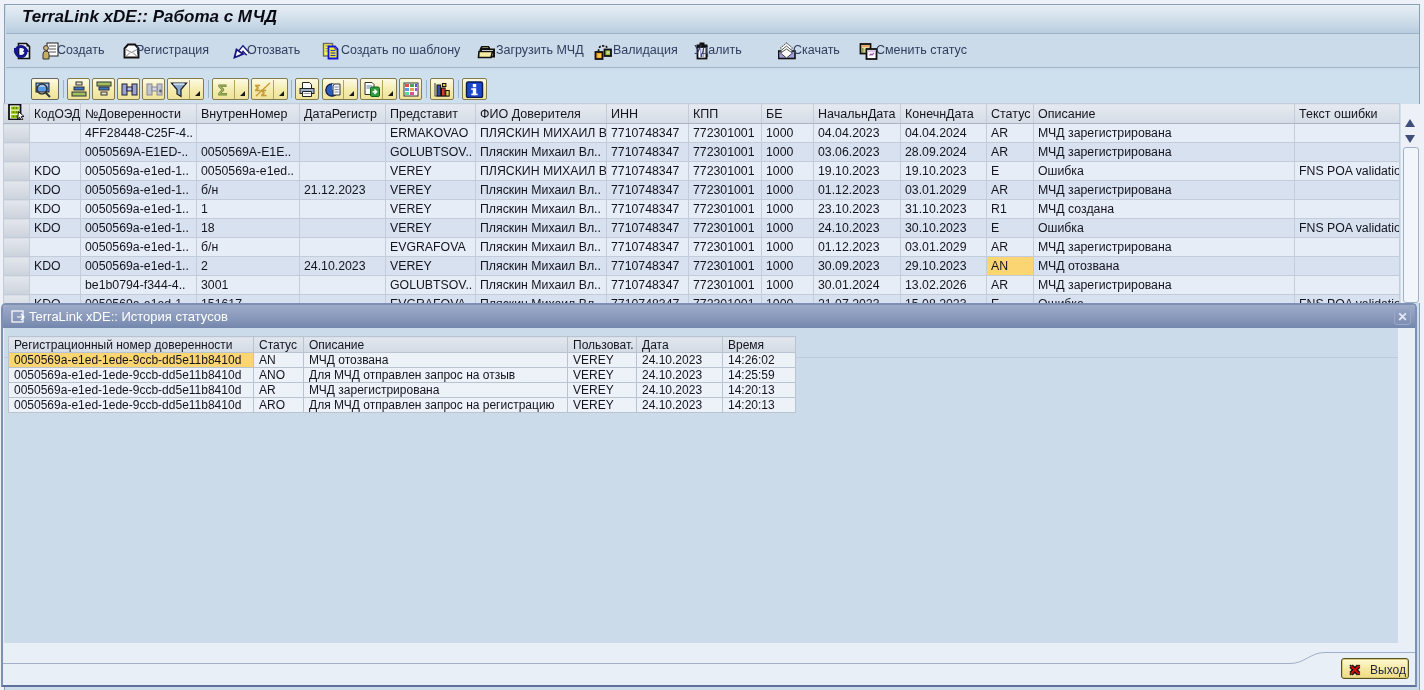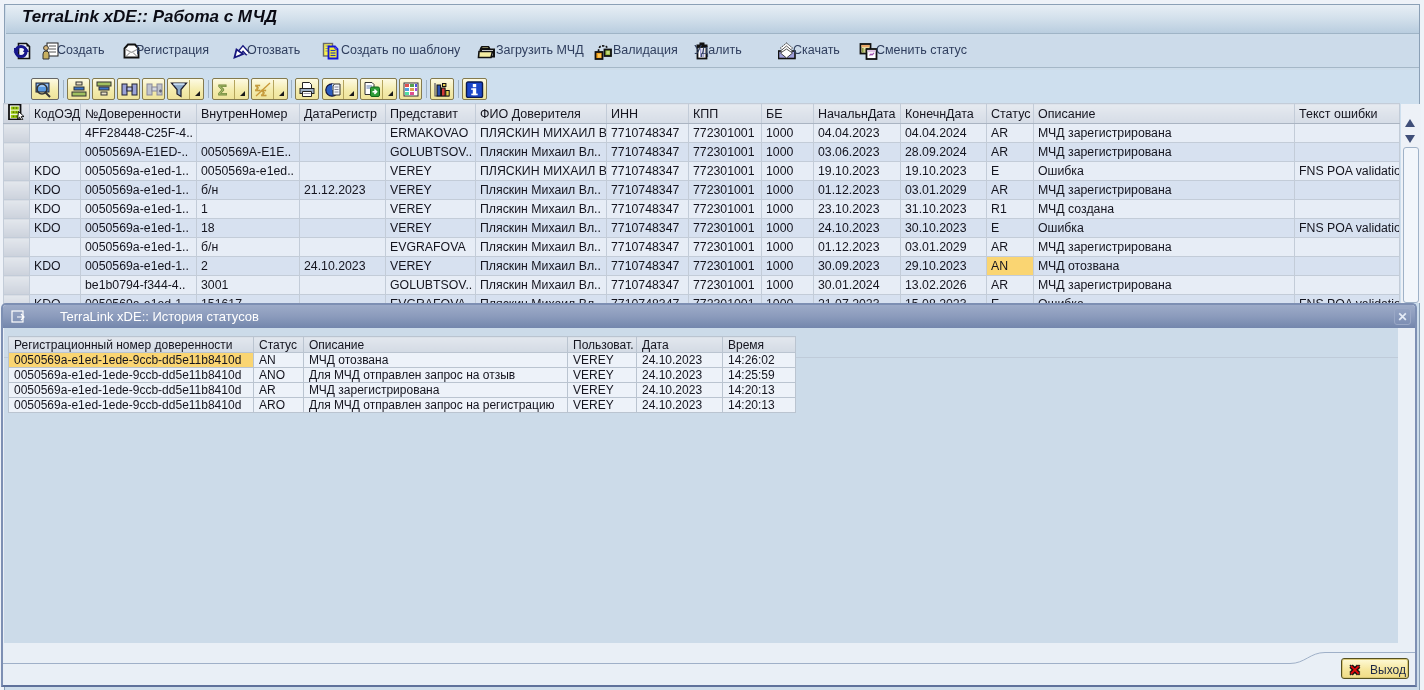--- a/index.html
+++ b/index.html
@@ -39,21 +39,21 @@
 #vscroll { position:absolute; left:1401px; top:104px; width:20px; height:199px; background:#edf1f7; }
 .sarrow { position:absolute; left:4px; width:0; height:0; border-left:5px solid transparent; border-right:5px solid transparent; }
 .up { border-bottom:8px solid #3f4e78; }
 .dn { border-top:8px solid #3f4e78; }
 #sthumb { position:absolute; left:2px; top:43px; width:16px; height:156px; border:1px solid #9fb2c8; border-radius:3px; background:#f2f6fb; }
 
 
 #modal { position:absolute; left:1px; top:303px; width:1416px; height:384px; background:#e9eff6; border:2px solid #7d8fb3; border-bottom:2px solid #5f719b; border-radius:5px 5px 0 0; }
 #mtitle { position:absolute; left:0; top:0; width:1412px; height:23px; font-size:12.5px; border-radius:3px 3px 0 0;
   background:linear-gradient(to bottom,#9dabc8 0%,#8b9bbc 50%,#7386ac 100%); color:#fff; font-size:13px; }
-#mtitle .t { position:absolute; left:26px; top:4px;margin-left:31px; }
+#mtitle .t { position:absolute; left:26px; top:4px; }
 #mclose { position:absolute; right:4px; top:3px; width:17px; height:17px; border:1px solid #9aa8c6; border-radius:3px; background:linear-gradient(to bottom,#93a2c2,#7d8fb4); color:#e4ebf6; font-size:12px; font-weight:bold; text-align:center; line-height:16px; }
 #mclient { position:absolute; left:1px; top:23px; width:1394px; height:315px; background:#ccdbe9; }
 #mclient .hline { position:absolute; left:0; top:29px; width:1394px; height:1px; background:#bfcbd9; }
 
 
 #mtable { position:absolute; left:8px; top:336px; border-collapse:collapse; table-layout:fixed; width:787px; font-size:12px; }
 #mtable td, #mtable th { border:1px solid #bac4d0; overflow:hidden; white-space:nowrap; padding:0 0 0 5px; text-align:left; font-weight:normal; color:#14141e; height:15px; }
 #mtable th { background:linear-gradient(to bottom,#e2e7ee 0%,#d3dae4 100%); height:16px; }
 #mtable td { background:#edf2f9; }
 #mtable td.hl { background:#fad572; }

